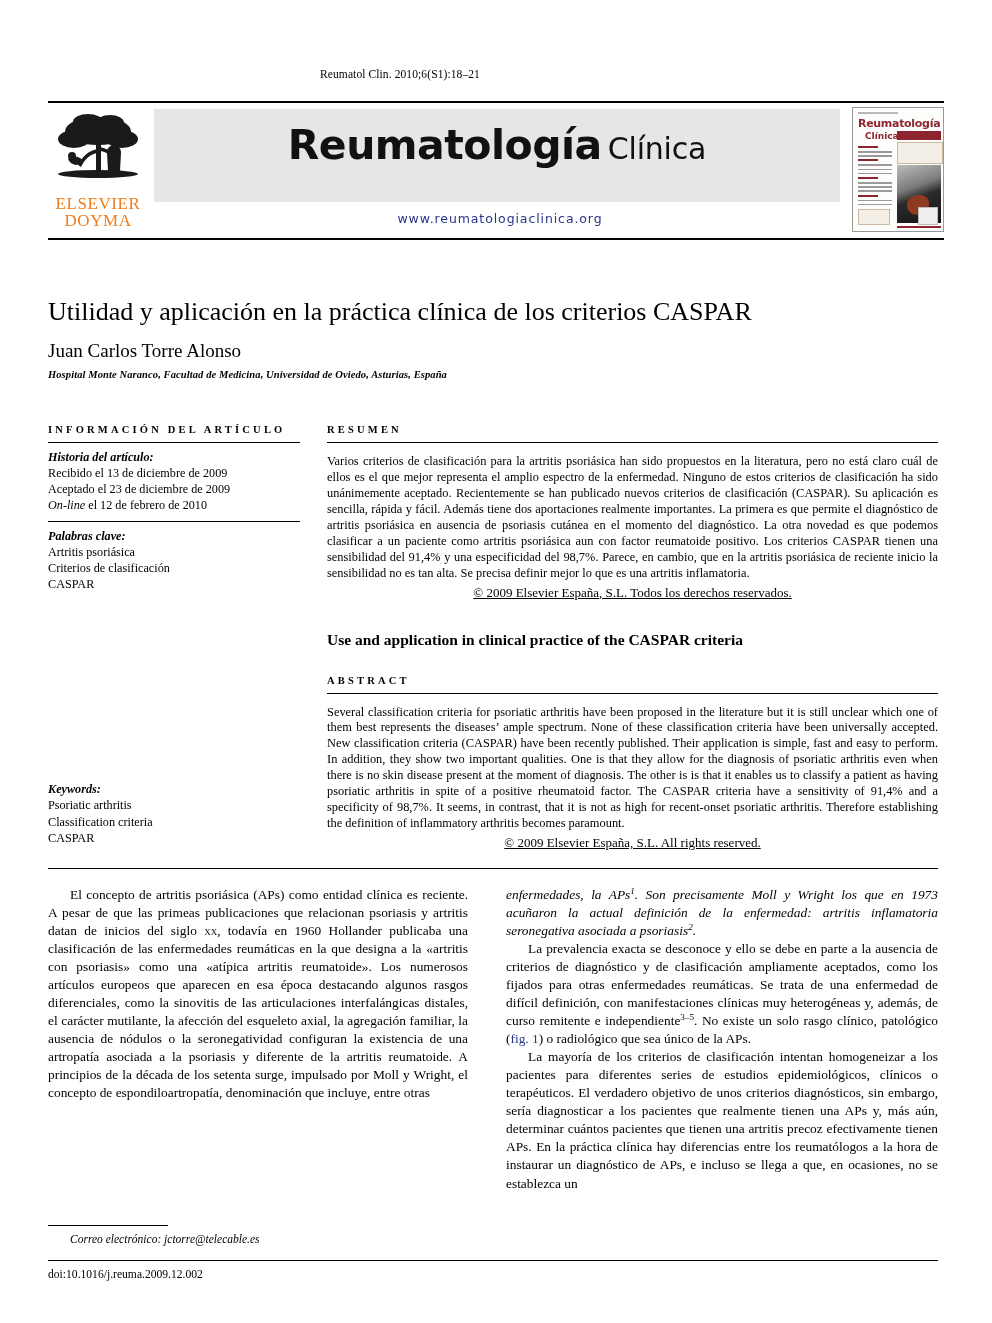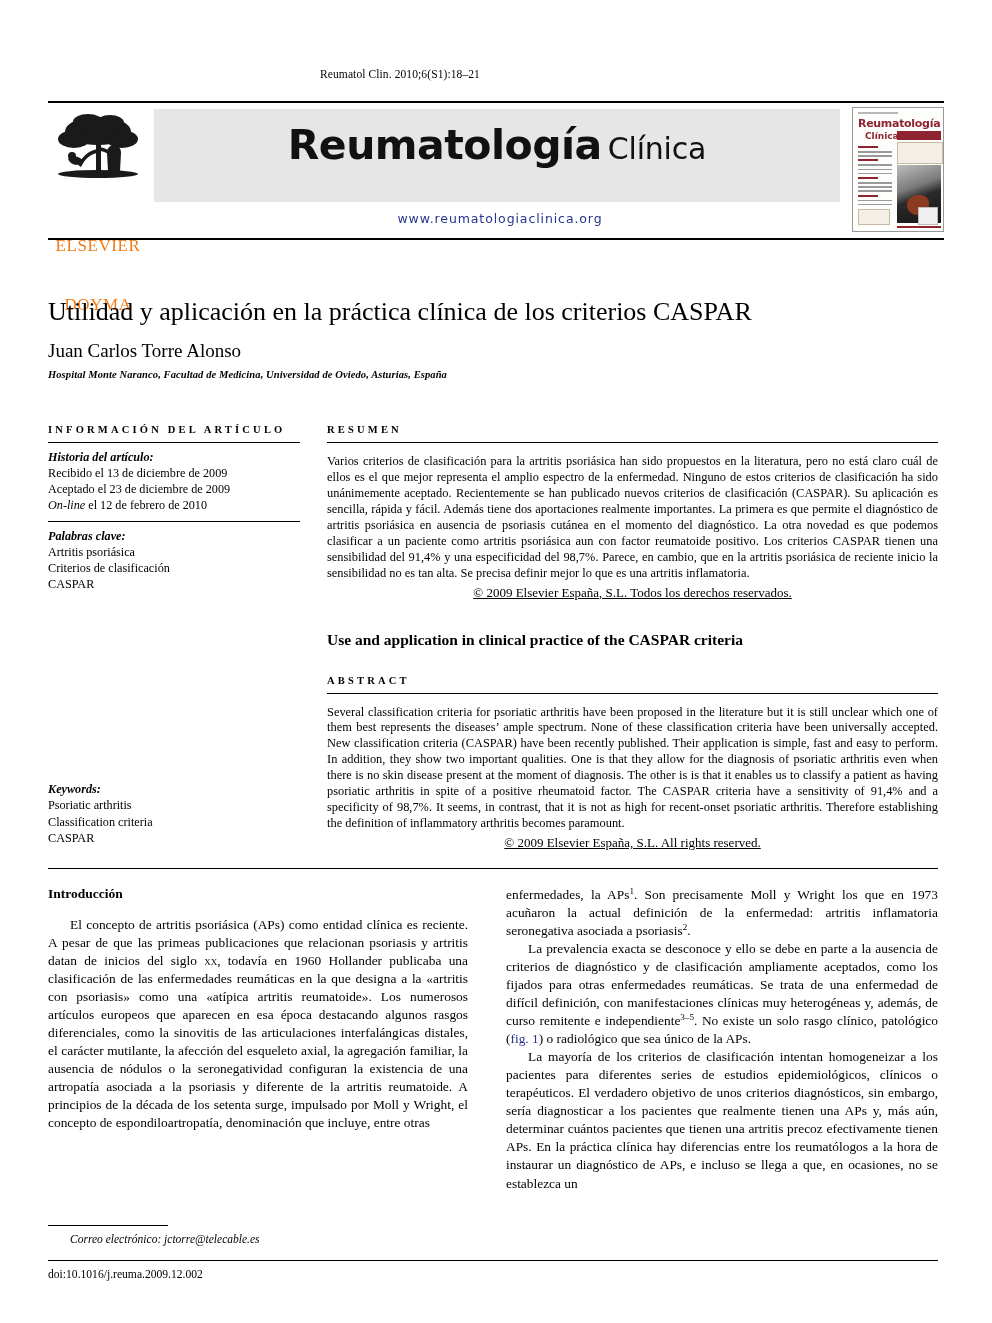--- a/index.html
+++ b/index.html
@@ -55,21 +55,20 @@
 
   
   .elsevier-block {
     width: 100px;
     padding-top: 8px;
     display: flex;
     flex-direction: column;
     align-items: center;
     justify-content: flex-start;
     flex: 0 0 100px;
-    gap: 42px;
   }
   .tree-svg { display:block; }
   .elsevier-word {
     font-family: "Liberation Serif", serif;
     color: #F07C1B;
     font-size: 17px;
     letter-spacing: 0.6px;
     line-height: 1.02;
     text-align: center;
     margin-top: 2px;
@@ -311,21 +310,21 @@
     font-weight: bold;
     margin-bottom: 14px;
   }
   .body-p {
     font-size: 13.4px;
     line-height: 1.345;
     text-align: justify;
     text-indent: 22px;
     margin: 0;
   }
-  .body-p.cont { text-indent: 0; }
+  .body-p.cont { text-indent: 0; font-style: italic; }
   .sc { font-variant: small-caps; }
   sup { font-size: 0.68em; vertical-align: super; line-height: 0; }
   .figlink { color: #26348B; }
 
   
   .footnote-rule {
     position: absolute;
     left: 48px; top: 1225px;
     width: 120px;
     border-top: 0.9px solid #000;
@@ -469,21 +468,20 @@
 
     <div class="sec-head" style="margin-top:26px">ABSTRACT</div>
     <div class="rule-thick"></div>
     <div class="abs-body">Several classification criteria for psoriatic arthritis have been proposed in the literature but it is still unclear which one of them best represents the diseases’ ample spectrum. None of these classification criteria have been universally accepted. New classification criteria (CASPAR) have been recently published. Their application is simple, fast and easy to perform. In addition, they show two important qualities. One is that they allow for the diagnosis of psoriatic arthritis even when there is no skin disease present at the moment of diagnosis. The other is is that it enables us to classify a patient as having psoriatic arthritis in spite of a positive rheumatoid factor. The CASPAR criteria have a sensitivity of 91,4% and a specificity of 98,7%. It seems, in contrast, that it is not as high for recent-onset psoriatic arthritis. Therefore establishing the definition of inflammatory arthritis becomes paramount.</div>
     <div class="abs-copy">© 2009 Elsevier España, S.L. All rights reserved.</div>
   </div>
 
   <div class="body-rule"></div>
 
   <div class="col-left">
-    <div class="body-head">Introducción</div>
     <p class="body-p"><span>El concepto de artritis psoriásica (APs) como entidad clínica es reciente. A pesar de que las primeas publicaciones que relacionan psoriasis y artritis datan de inicios del siglo </span><span class="sc">xx</span><span>, todavía en 1960 Hollander publicaba una clasificación de las enfermedades reumáticas en la que designa a la «artritis con psoriasis» como una «atípica artritis reumatoide». Los numerosos artículos europeos que aparecen en esa época destacando algunos rasgos diferenciales, como la sinovitis de las articulaciones interfalángicas distales, el carácter mutilante, la afección del esqueleto axial, la agregación familiar, la ausencia de nódulos o la seronegatividad configuran la existencia de una artropatía asociada a la psoriasis y diferente de la artritis reumatoide. A principios de la década de los setenta surge, impulsado por Moll y Wright, el concepto de espondiloartropatía, denominación que incluye, entre otras</span></p>
   </div>
 
   <div class="col-right">
     <p class="body-p cont"><span>enfermedades, la APs</span><sup>1</sup><span>. Son precisamente Moll y Wright los que en 1973 acuñaron la actual definición de la enfermedad: artritis inflamatoria seronegativa asociada a psoriasis</span><sup>2</sup><span>.</span></p>
     <p class="body-p"><span>La prevalencia exacta se desconoce y ello se debe en parte a la ausencia de criterios de diagnóstico y de clasificación ampliamente aceptados, como los fijados para otras enfermedades reumáticas. Se trata de una enfermedad de difícil definición, con manifestaciones clínicas muy heterogéneas y, además, de curso remitente e independiente</span><sup>3–5</sup><span>. No existe un solo rasgo clínico, patológico (</span><span class="figlink">fig. 1</span><span>) o radiológico que sea único de la APs.</span></p>
     <p class="body-p">La mayoría de los criterios de clasificación intentan homogeneizar a los pacientes para diferentes series de estudios epidemiológicos, clínicos o terapéuticos. El verdadero objetivo de unos criterios diagnósticos, sin embargo, sería diagnosticar a los pacientes que realmente tienen una APs y, más aún, determinar cuántos pacientes que tienen una artritis precoz efectivamente tienen APs. En la práctica clínica hay diferencias entre los reumatólogos a la hora de instaurar un diagnóstico de APs, e incluso se llega a que, en ocasiones, no se establezca un</p>
   </div>
 
   <div class="footnote-rule"></div>

